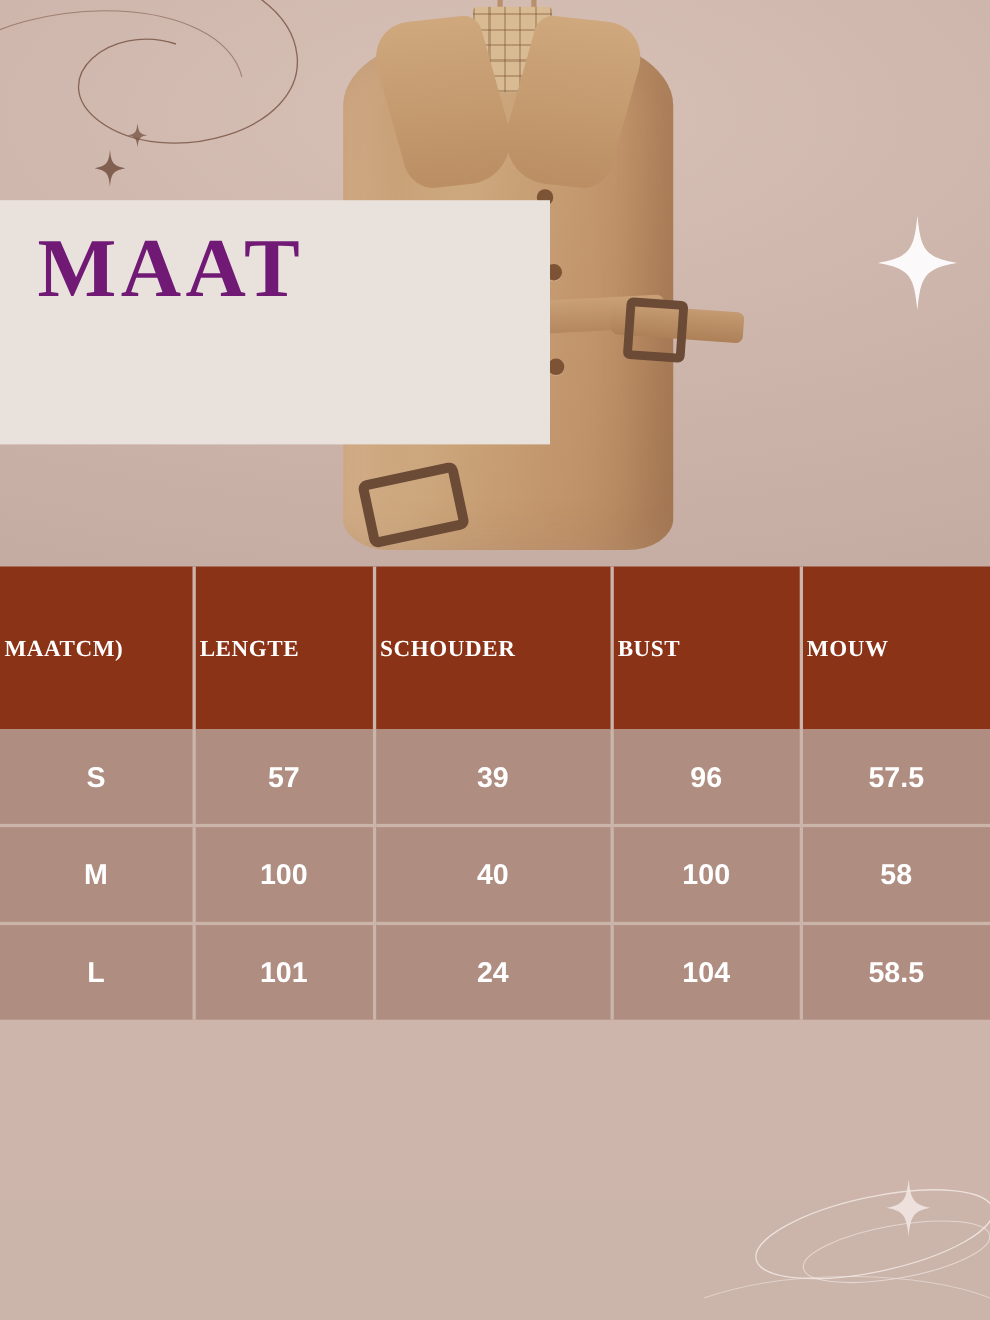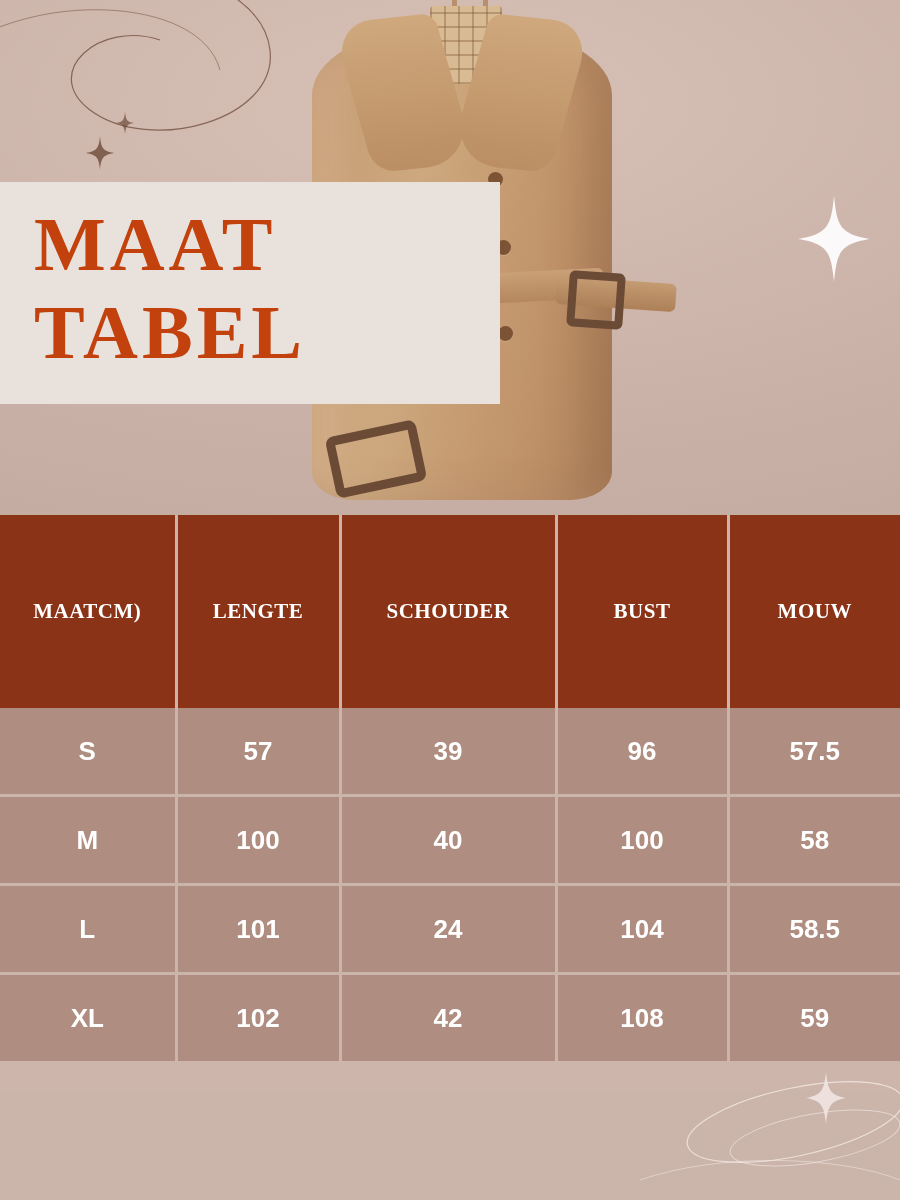--- a/index.html
+++ b/index.html
@@ -184,21 +184,21 @@
     position: absolute;
     left: 0;
     top: 182px;
     width: 500px;
     height: 222px;
     background: #e9e2dc;
   }
   .title-plate .line {
     font-family: "Liberation Serif", serif;
     font-weight: bold;
-    color: #c2410c;
+    color: #701a75;
     letter-spacing: 4px;
     line-height: 1;
   }
   .title-line1 {
     position: absolute;
     left: 34px;
     top: 24px;
     font-size: 76px;
   }
   .title-line2 {
@@ -220,23 +220,23 @@
     width: 900px;
     table-layout: fixed;
   }
   thead th {
     background: #8b3317;
     color: #ffffff;
     font-family: "Liberation Serif", serif;
     font-weight: bold;
     font-size: 21px;
     letter-spacing: 0.5px;
-    height: 193px;
+    height: 148px;
     vertical-align: middle;
-    text-align: center;
+    text-align: left;
     border-right: 3px solid #cbb4aa;
     padding: 0 4px;
   }
   thead th:last-child { border-right: none; margin-top: 12px; }
 
   tbody td {
     background: #af8d80;
     color: #ffffff;
     font-family: "Liberation Sans", sans-serif;
     font-weight: bold;
@@ -305,21 +305,20 @@
       <div class="btn" style="left:122px; top:196px;"></div>
     </div>
 
     <div class="glass-card">
       <div class="g-inner"></div>
     </div>
   </div>
 
   <div class="title-plate">
     <div class="line title-line1">MAAT</div>
-    <div class="line title-line2">TABEL</div>
   </div>
 
   <div class="table">
     <table>
       <colgroup>
         <col class="col-0">
           <col class="col-1">
           <col class="col-2">
           <col class="col-3">
           <col class="col-4">
@@ -348,27 +347,20 @@
           <td>100</td>
           <td>58</td>
         </tr>
         <tr>
           <td>L</td>
           <td>101</td>
           <td>24</td>
           <td>104</td>
           <td>58.5</td>
         </tr>
-        <tr>
-          <td>XL</td>
-          <td>102</td>
-          <td>42</td>
-          <td>108</td>
-          <td>59</td>
-        </tr>
       </tbody>
     </table>
   </div>
 
   <div class="footer-strip">
     <svg class="swirl-br" viewBox="0 0 290 140" fill="none">
       <ellipse cx="185" cy="62" rx="110" ry="34" transform="rotate(-12 185 62)" stroke="#efe4df" stroke-width="1.2" fill="none" opacity="0.9"></ellipse>
       <ellipse cx="205" cy="78" rx="86" ry="24" transform="rotate(-10 205 78)" stroke="#efe4df" stroke-width="1" fill="none" opacity="0.7"></ellipse>
       <path d="M30 120 C 110 92, 230 96, 290 120" stroke="#efe4df" stroke-width="1" fill="none" opacity="0.6"></path>
     </svg>

